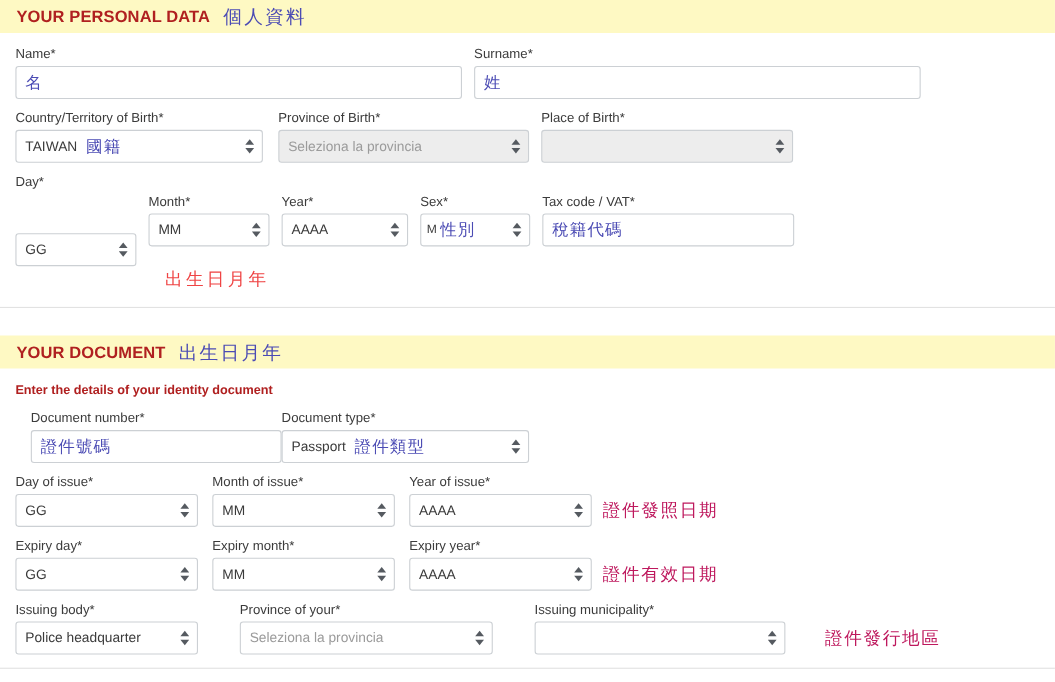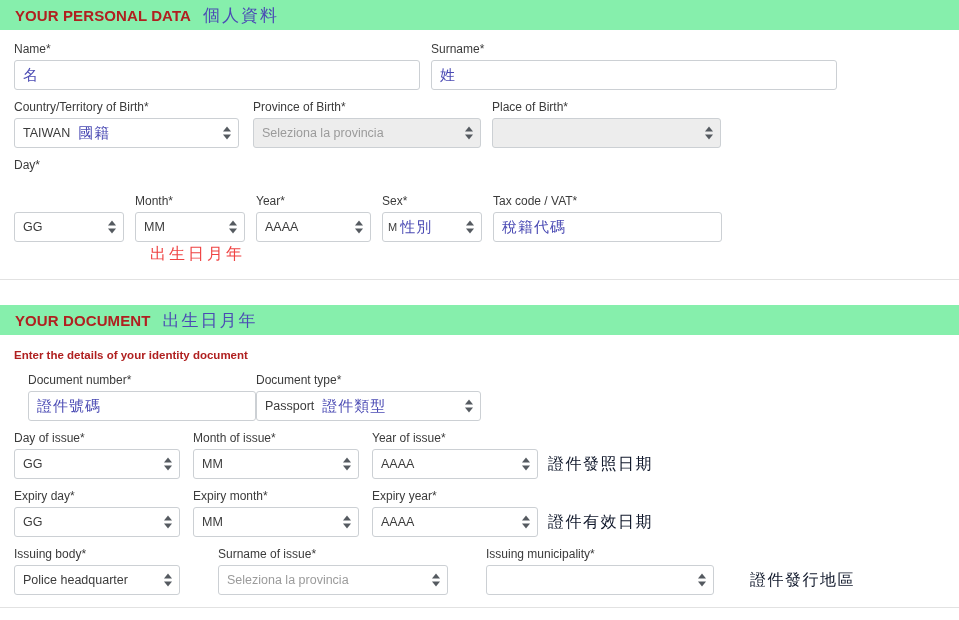--- a/index.html
+++ b/index.html
@@ -13,21 +13,21 @@
     font-size: 12px;
     color: #333333;
     overflow: hidden;
     position: relative;
   }
 
   
   .section-bar {
     width: 100%;
     height: 30px;
-    background: #86efac;
+    background: #fef9c3;
     display: flex;
     align-items: center;
     padding-left: 15px;
   }
   .section-bar .en {
     font-size: 15px;
     font-weight: bold;
     color: #b02020;
     letter-spacing: 0.1px;
     white-space: nowrap;
@@ -53,21 +53,21 @@
   }
 
   .divider {
     border-top: 1px solid #e2e2e2;
     width: 100%;
   }
 
   
   .row {
     display: flex;
-    align-items: flex-end;
+    align-items: center;
     margin-bottom: 8px;
   }
   .field { display: flex; flex-direction: column; position: relative; }
 
   label.lbl {
     font-size: 12px;
     color: #3b3b3b;
     margin-bottom: 4px;
     line-height: 14px;
     white-space: nowrap;
@@ -118,21 +118,21 @@
     color: #4b4bb4;
     font-family: "DejaVu Sans", sans-serif;
     font-size: 15px;
     letter-spacing: 1px;
     margin-left: 8px;
   }
   .zh-in.first { margin-left: 0; }
 
   
   .zh-side {
-    color: #0f172a;
+    color: #be185d;
     font-family: "DejaVu Sans", sans-serif;
     font-size: 16px;
     letter-spacing: 1.5px;
     align-self: flex-end;
     height: 30px;
     display: flex;
     align-items: center;
     margin-left: 10px;
     white-space: nowrap;
   }
@@ -363,21 +363,21 @@
       <label class="lbl">Issuing body*</label>
       <div class="ctrl select">
         <span>Police headquarter</span>
         <span class="chev">
             <i class="up"></i>
             <i class="down"></i>
           </span>
       </div>
     </div>
     <div class="field" style="width:230px; margin-left:12px;">
-      <label class="lbl">Surname of issue*</label>
+      <label class="lbl">Province of your*</label>
       <div class="ctrl select">
         <span class="ph">Seleziona la provincia</span>
         <span class="chev">
             <i class="up"></i>
             <i class="down"></i>
           </span>
       </div>
     </div>
     <div class="field" style="width:228px; margin-left:12px;">
       <label class="lbl">Issuing municipality*</label>

